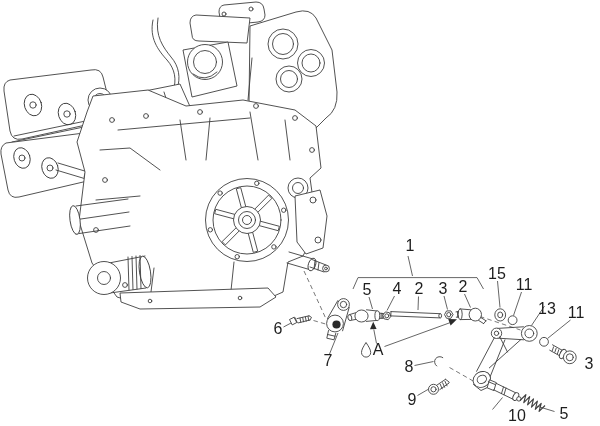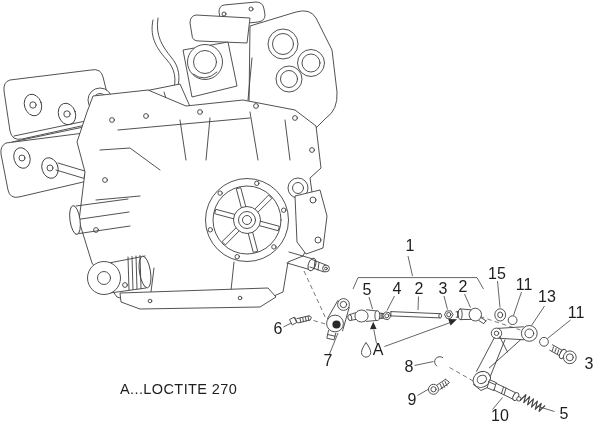--- a/index.html
+++ b/index.html
@@ -271,25 +271,24 @@
 
   <span class="callout" style="left:410px;top:246px">1</span>
   <span class="callout" style="left:463px;top:287px">2</span>
   <span class="callout" style="left:443px;top:289px">3</span>
   <span class="callout" style="left:397px;top:289px">4</span>
   <span class="callout" style="left:367px;top:290px">5</span>
   <span class="callout" style="left:278px;top:329px">6</span>
   <span class="callout" style="left:328px;top:361px">7</span>
   <span class="callout" style="left:409px;top:367px">8</span>
   <span class="callout" style="left:412px;top:400px">9</span>
-  <span class="callout" style="left:500px;top:416px">10</span>
+  <span class="callout" style="left:517px;top:416px">10</span>
   <span class="callout" style="left:524px;top:285px">11</span>
   <span class="callout" style="left:576px;top:313px">11</span>
   <span class="callout" style="left:589px;top:364px">3</span>
-  <span class="callout" style="left:547px;top:297px">13</span>
+  <span class="callout" style="left:547px;top:309px">13</span>
   <span class="callout" style="left:564px;top:414px">5</span>
   <span class="callout" style="left:497px;top:274px">15</span>
   <span class="callout" style="left:419px;top:289px">2</span>
   <span class="callout" style="left:378px;top:350px">A</span>
 
-  <div class="note" style="left:120px;top:381px">A...LOCTITE 270</div>
 
 </div>
 
 </body></html>

